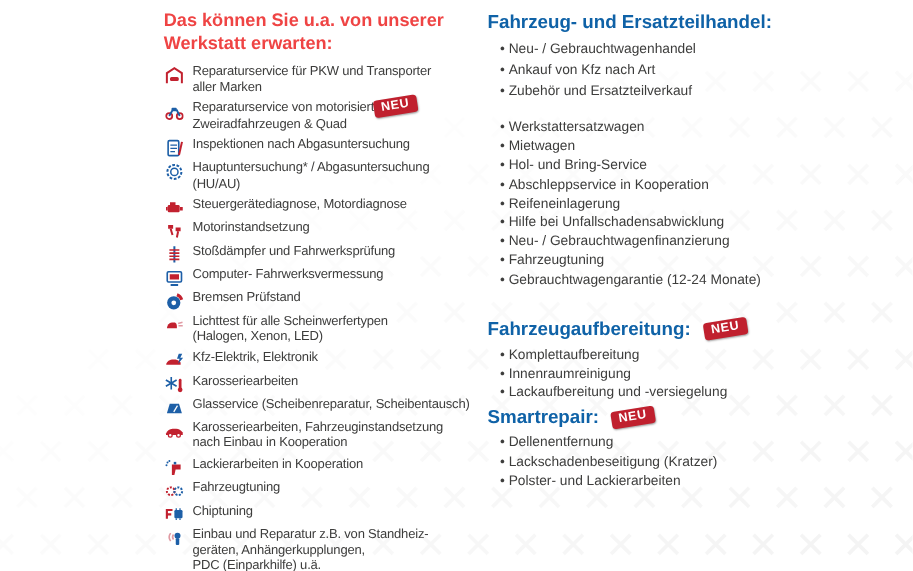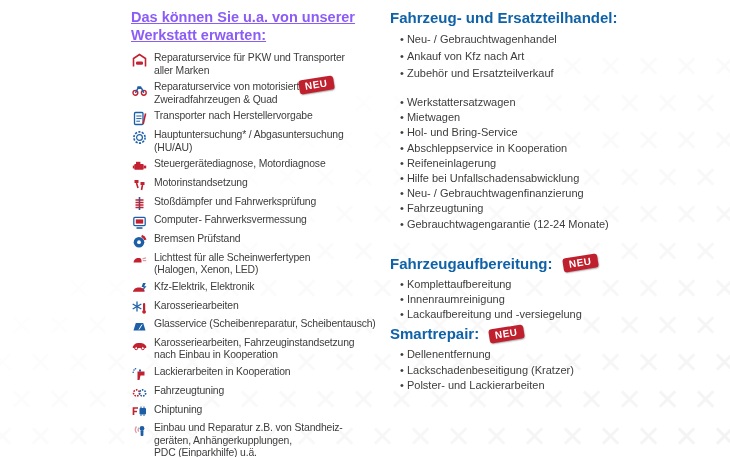--- a/index.html
+++ b/index.html
@@ -235,21 +235,21 @@
       <span class="pattern-x" style="left: 484px; top: 422px; opacity: 0.071;">✕</span>
       <span class="pattern-x" style="left: 522px; top: 422px; opacity: 0.075;">✕</span>
       <span class="pattern-x" style="left: 560px; top: 422px; opacity: 0.079;">✕</span>
       <span class="pattern-x" style="left: 598px; top: 422px; opacity: 0.082;">✕</span>
       <span class="pattern-x" style="left: 636px; top: 422px; opacity: 0.086;">✕</span>
       <span class="pattern-x" style="left: 674px; top: 422px; opacity: 0.089;">✕</span>
       <span class="pattern-x" style="left: 712px; top: 422px; opacity: 0.093;">✕</span>
     </div>
 
   <div class="col-left">
-    <h1 class="col-title" style="color: #8b5cf6; text-decoration: underline;">Das können Sie u.a. von unserer
+    <h1 class="col-title" style="color: #ef4444;">Das können Sie u.a. von unserer
 Werkstatt erwarten:</h1>
     <ul class="service-list" id="service-list">
         <li class="service-item">
           <span class="service-icon">
             <svg width="15" height="15" viewBox="0 0 15 15" aria-hidden="true">
               <path d="M1.5,13.5 V5.5 L7.5,1.5 L13.5,5.5 V13.5" fill="none" stroke="#c2212f" stroke-width="1.6"></path>
               <rect x="4" y="8.5" width="7" height="3.2" rx="1.2" fill="#c2212f"></rect>
             </svg>
           </span>
           <span class="service-text">Reparaturservice für PKW und Transporter
@@ -271,21 +271,21 @@
         <li class="service-item">
           <span class="service-icon">
             <svg width="15" height="15" viewBox="0 0 15 15" aria-hidden="true">
               <rect x="2.5" y="1.5" width="8.5" height="12" rx="1" fill="none" stroke="#1d5fa7" stroke-width="1.3"></rect>
               <line x1="4.3" y1="5" x2="9.6" y2="5" stroke="#1d5fa7" stroke-width="1"></line>
               <line x1="4.3" y1="7.6" x2="9.6" y2="7.6" stroke="#1d5fa7" stroke-width="1"></line>
               <line x1="4.3" y1="10.2" x2="8" y2="10.2" stroke="#1d5fa7" stroke-width="1"></line>
               <line x1="13.6" y1="2.5" x2="11.2" y2="13" stroke="#c2212f" stroke-width="1.6"></line>
             </svg>
           </span>
-          <span class="service-text">Transporter nach Herstellervorgabe</span>
+          <span class="service-text">Inspektionen nach Abgasuntersuchung</span>
         </li>
         <li class="service-item">
           <span class="service-icon">
             <svg width="15" height="15" viewBox="0 0 15 15" aria-hidden="true">
               <circle cx="7.5" cy="7.5" r="5.6" fill="none" stroke="#1d5fa7" stroke-width="1.6" stroke-dasharray="2.2,1.3"></circle>
               <circle cx="7.5" cy="7.5" r="2.9" fill="none" stroke="#1d5fa7" stroke-width="1.2"></circle>
             </svg>
           </span>
           <span class="service-text">Hauptuntersuchung* / Abgasuntersuchung
 (HU/AU)</span>

